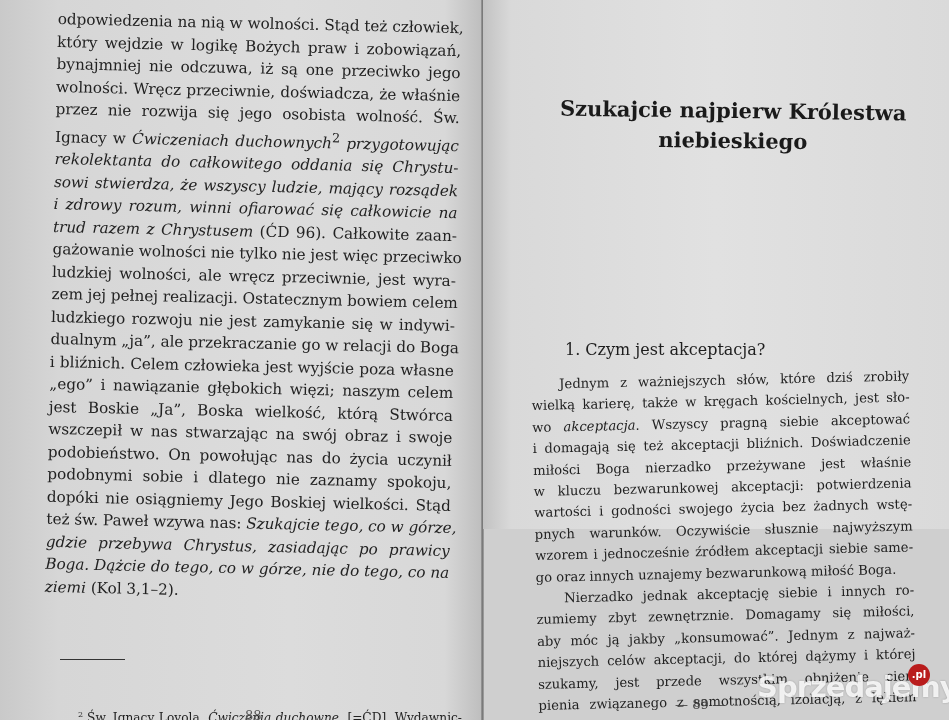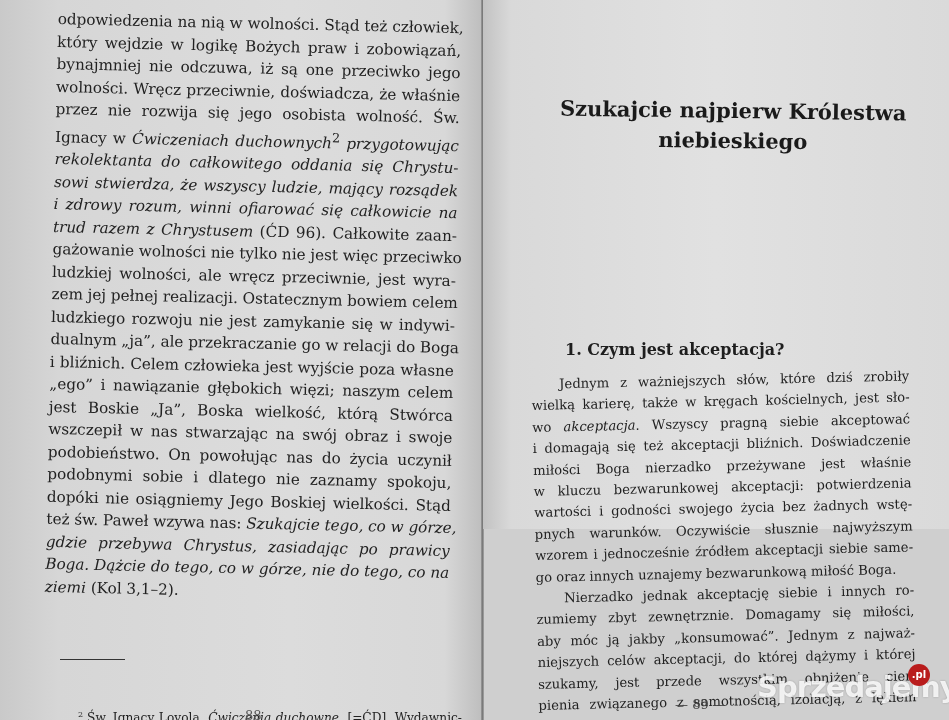--- a/index.html
+++ b/index.html
@@ -43,21 +43,21 @@
   .page-num-left {
     position: absolute; left: 245px; top: 708px; font-size: 13px; color: #555;
   }
   .chapter-title {
     position: absolute; left: 40px; top: 96px; width: 420px; text-align: center;
     font-family: "DejaVu Serif", serif; font-weight: bold; font-size: 21px; line-height: 30px;
     color: #1a1a1a; transform: rotate(0.8deg);
   }
   .section-title {
     position: absolute; left: 82px; top: 340px;
-    font-weight: bold; font-size: 16px; color: #1e1e1e;
+    font-weight: normal; font-size: 16px; color: #1e1e1e;
   }
   .body-right {
     position: absolute; left: 48px; top: 374px; width: 378px;
     font-size: 13.2px; line-height: 21.4px;
     transform: rotate(-1.3deg); transform-origin: left top;
   }
   .body-right .line { display: block; white-space: nowrap; text-align: justify; text-align-last: justify; }
   .body-right .line.indent { padding-left: 28px; }
   .body-right .line.last { text-align-last: left; }
   .page-num-right {

